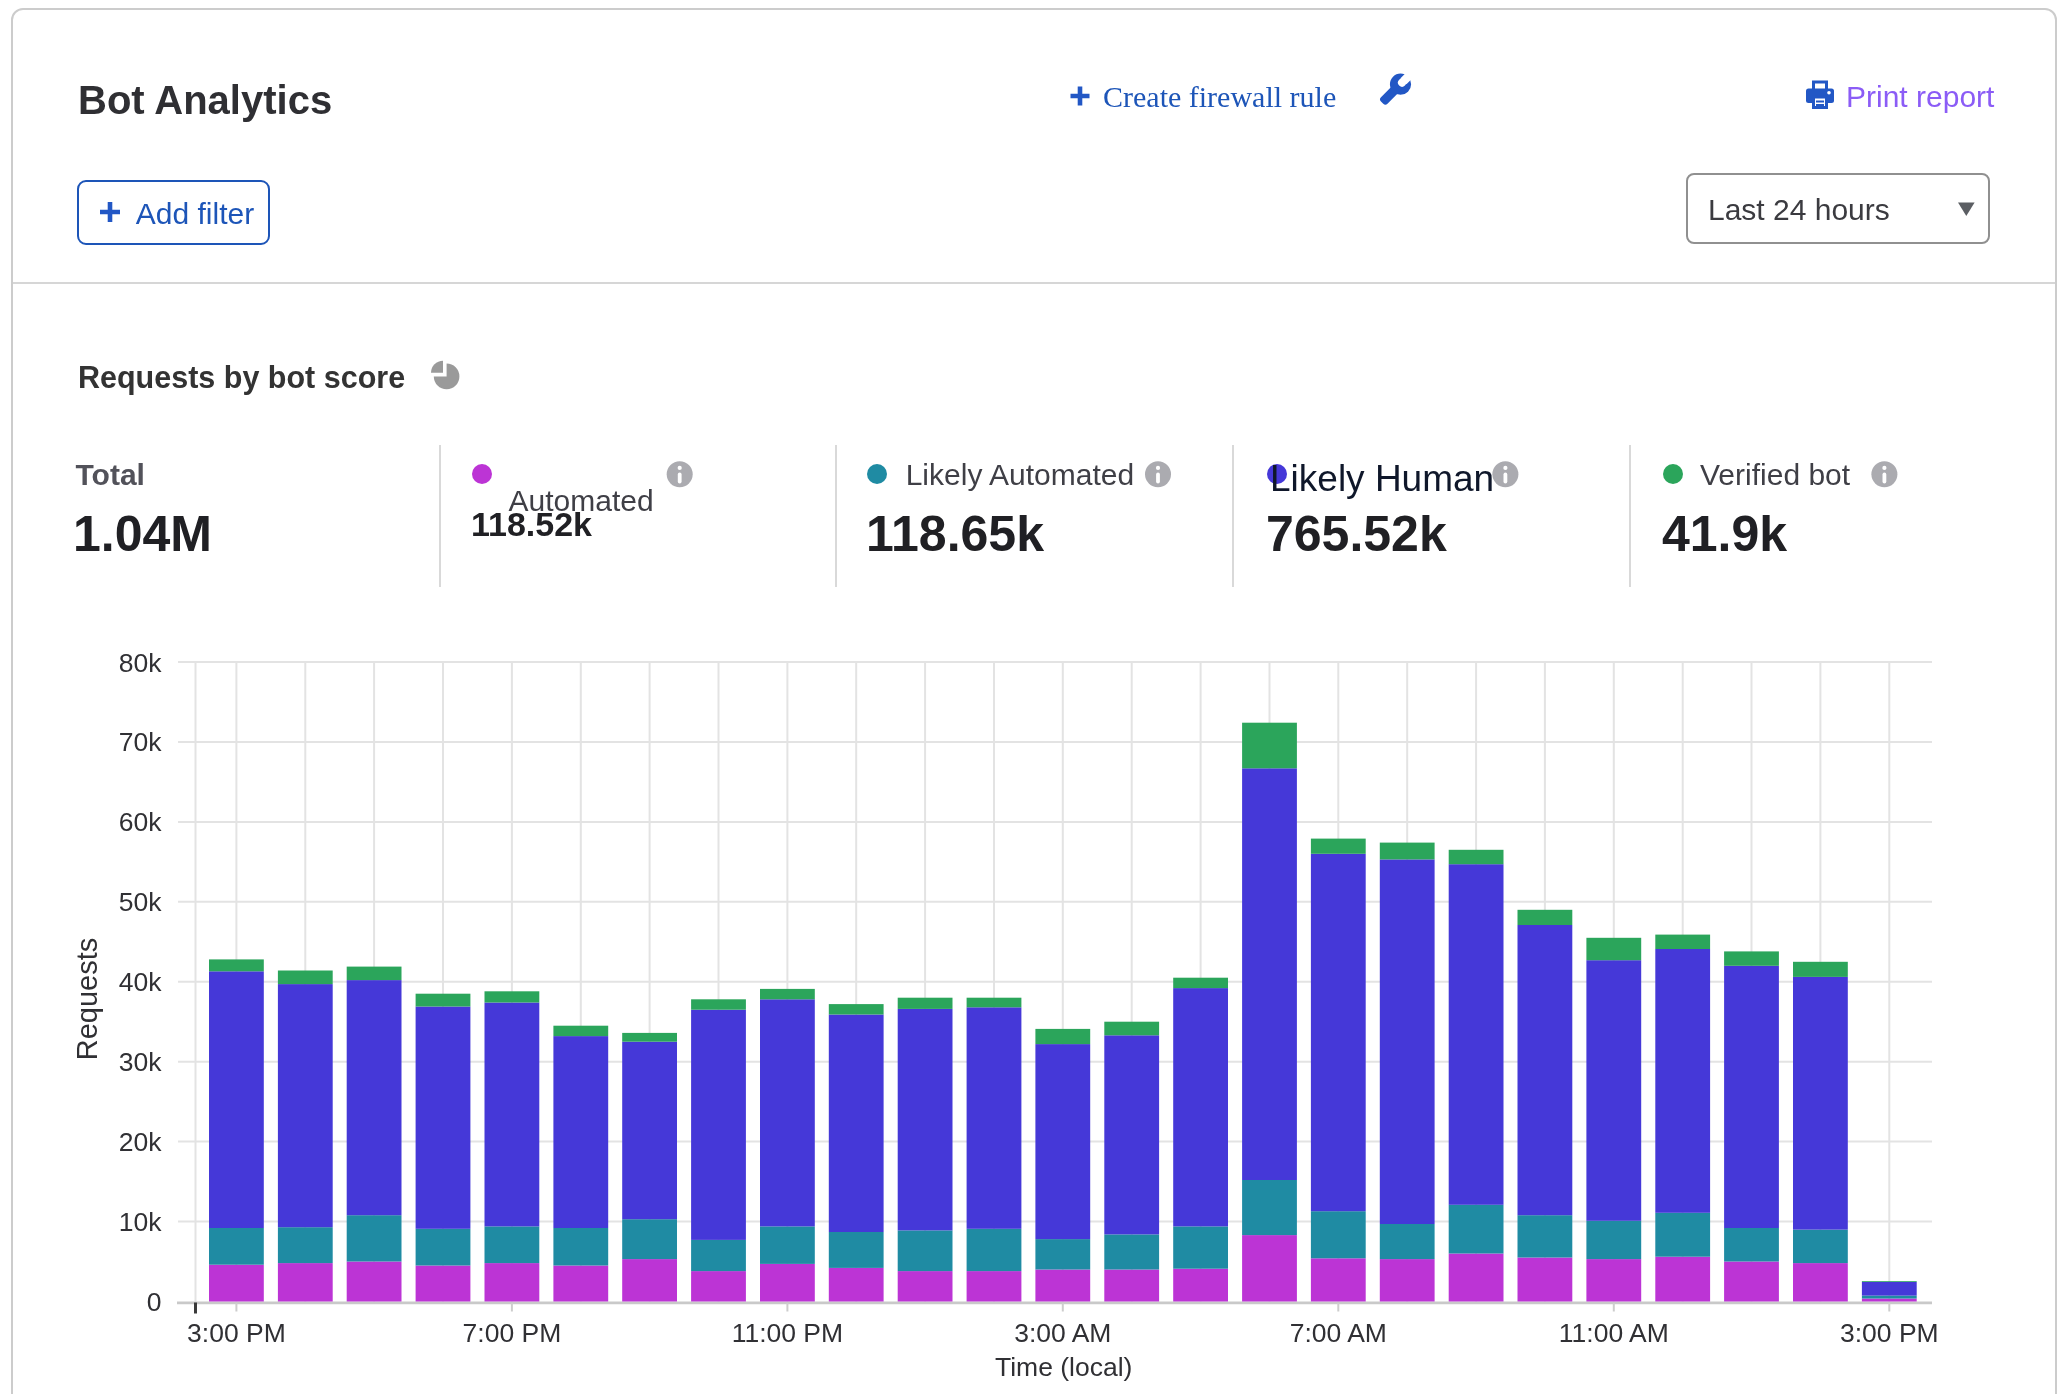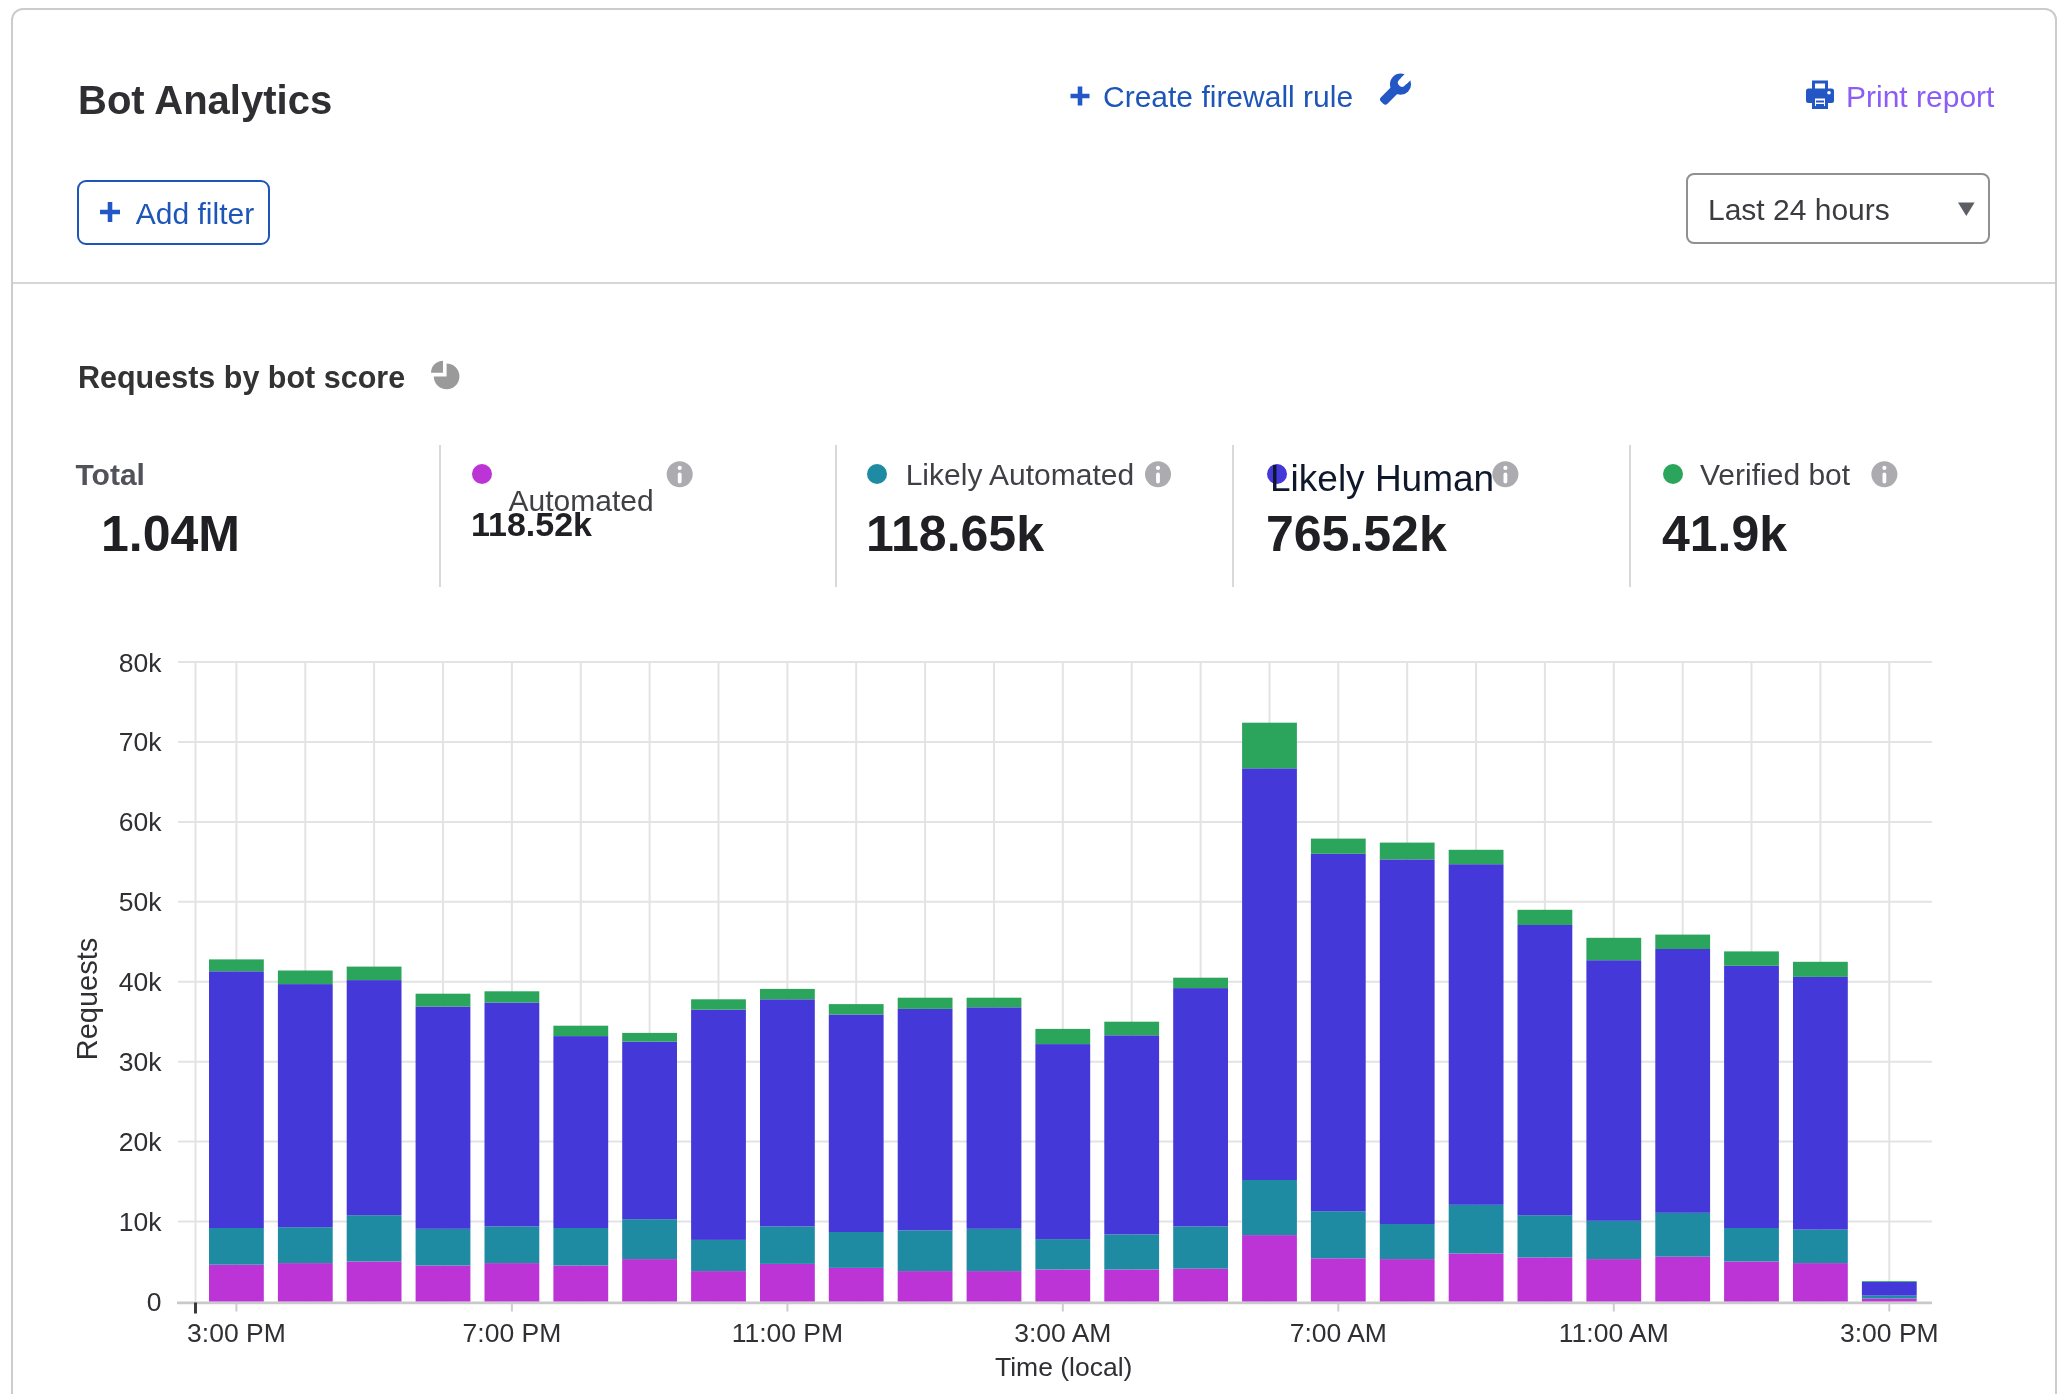--- a/index.html
+++ b/index.html
@@ -11,21 +11,21 @@
 
   <div class="abs" style="left:11px; top:8px; width:2046px; height:1400px; border:2px solid #cccccc; border-radius:12px;"></div>
 
   <div class="abs" style="left:13px; top:282px; width:2042px; height:2px; background:#d6d6d6;"></div>
 
   <div class="abs" style="left:78px; top:78px; font-size:40px; font-weight:700; color:#2f2f33;">Bot Analytics</div>
 
   <svg class="abs" style="left:1060px; top:70px;" width="360" height="55" viewBox="1060 70 360 55">
     <path d="M1080 86.5 V105.5 M1070.5 96 H1089.5" stroke="#2257c5" stroke-width="4.6" fill="none"></path>
   </svg>
-  <div class="abs" style="left:1103px; top:79.5px; font-size:30px; color:#1d55b8;">Create firewall rule</div>
+  <div class="abs" style="left:1103px; top:79.5px; font-size:30px; color:#1d55b8;font-family:Liberation Serif, serif;">Create firewall rule</div>
   <svg class="abs" style="left:1375px; top:70px;" width="45" height="45" viewBox="1375 70 45 45">
     <g transform="rotate(45 1394.5 90.2)">
       <circle cx="1394.5" cy="81.7" r="10.6" fill="#2257c5"></circle>
       <rect x="1389.9" y="81.7" width="9.2" height="26" rx="3" fill="#2257c5"></rect>
       <rect x="1390.3" y="58" height="19.5" width="8.4" fill="#fff"></rect>
       <circle cx="1394.5" cy="79.5" r="4.1" fill="#fff"></circle>
     </g>
   </svg>
   <svg class="abs" style="left:1800px; top:74px;" width="42" height="42" viewBox="1800 74 42 42">
     <rect x="1813.5" y="82" width="13" height="10" fill="#fff" stroke="#2257c5" stroke-width="3"></rect>
@@ -49,21 +49,21 @@
     <polygon points="8,7.5 24.6,7.5 16.3,21" fill="#5b5e63"></polygon>
   </svg>
 
   <div class="abs" style="left:78px; top:360px; font-size:30.5px; font-weight:700; color:#333;">Requests by bot score</div>
   <svg class="abs" style="left:430px; top:358px;" width="40" height="40" viewBox="430 358 40 40">
     <path d="M446.6 376.4 L446.6 363.6 A12.8 12.8 0 1 1 433.8 376.4 Z" fill="#9a9a9a"></path>
     <path d="M443 372.8 L443 360.8 A12 12 0 0 0 431 372.8 Z" fill="#9a9a9a"></path>
   </svg>
 
   <div class="abs" style="left:75.5px; top:457.5px; font-size:30px; color:#52525a;font-weight:bold;">Total</div>
-  <div class="abs" style="left:73px; top:505px; font-size:50px; font-weight:700; color:#202024;margin-left:28px;">1.04M</div>
+  <div class="abs" style="left:73px; top:505px; font-size:50px; font-weight:700; color:#202024;">1.04M</div>
 
   <div class="abs" style="left:438.5px; top:444.5px; width:2px; height:142.5px; background:#d9d9d9;"></div>
   <div class="abs" style="left:835px;  top:444.5px; width:2px; height:142.5px; background:#d9d9d9;"></div>
   <div class="abs" style="left:1232px; top:444.5px; width:2px; height:142.5px; background:#d9d9d9;"></div>
   <div class="abs" style="left:1628.5px; top:444.5px; width:2px; height:142.5px; background:#d9d9d9;"></div>
 
   <div class="abs" style="left:472px; top:464px; width:20px; height:20px; border-radius:50%; background:#bc34d5;"></div>
   <div class="abs" style="left:508.6px; top:457.5px; font-size:30px; color:#3f3f46;margin-top:26px;">Automated</div>
   <div class="abs" style="left:471px; top:505px; font-size:34px; font-weight:700; color:#202024;">118.52k</div>
 

